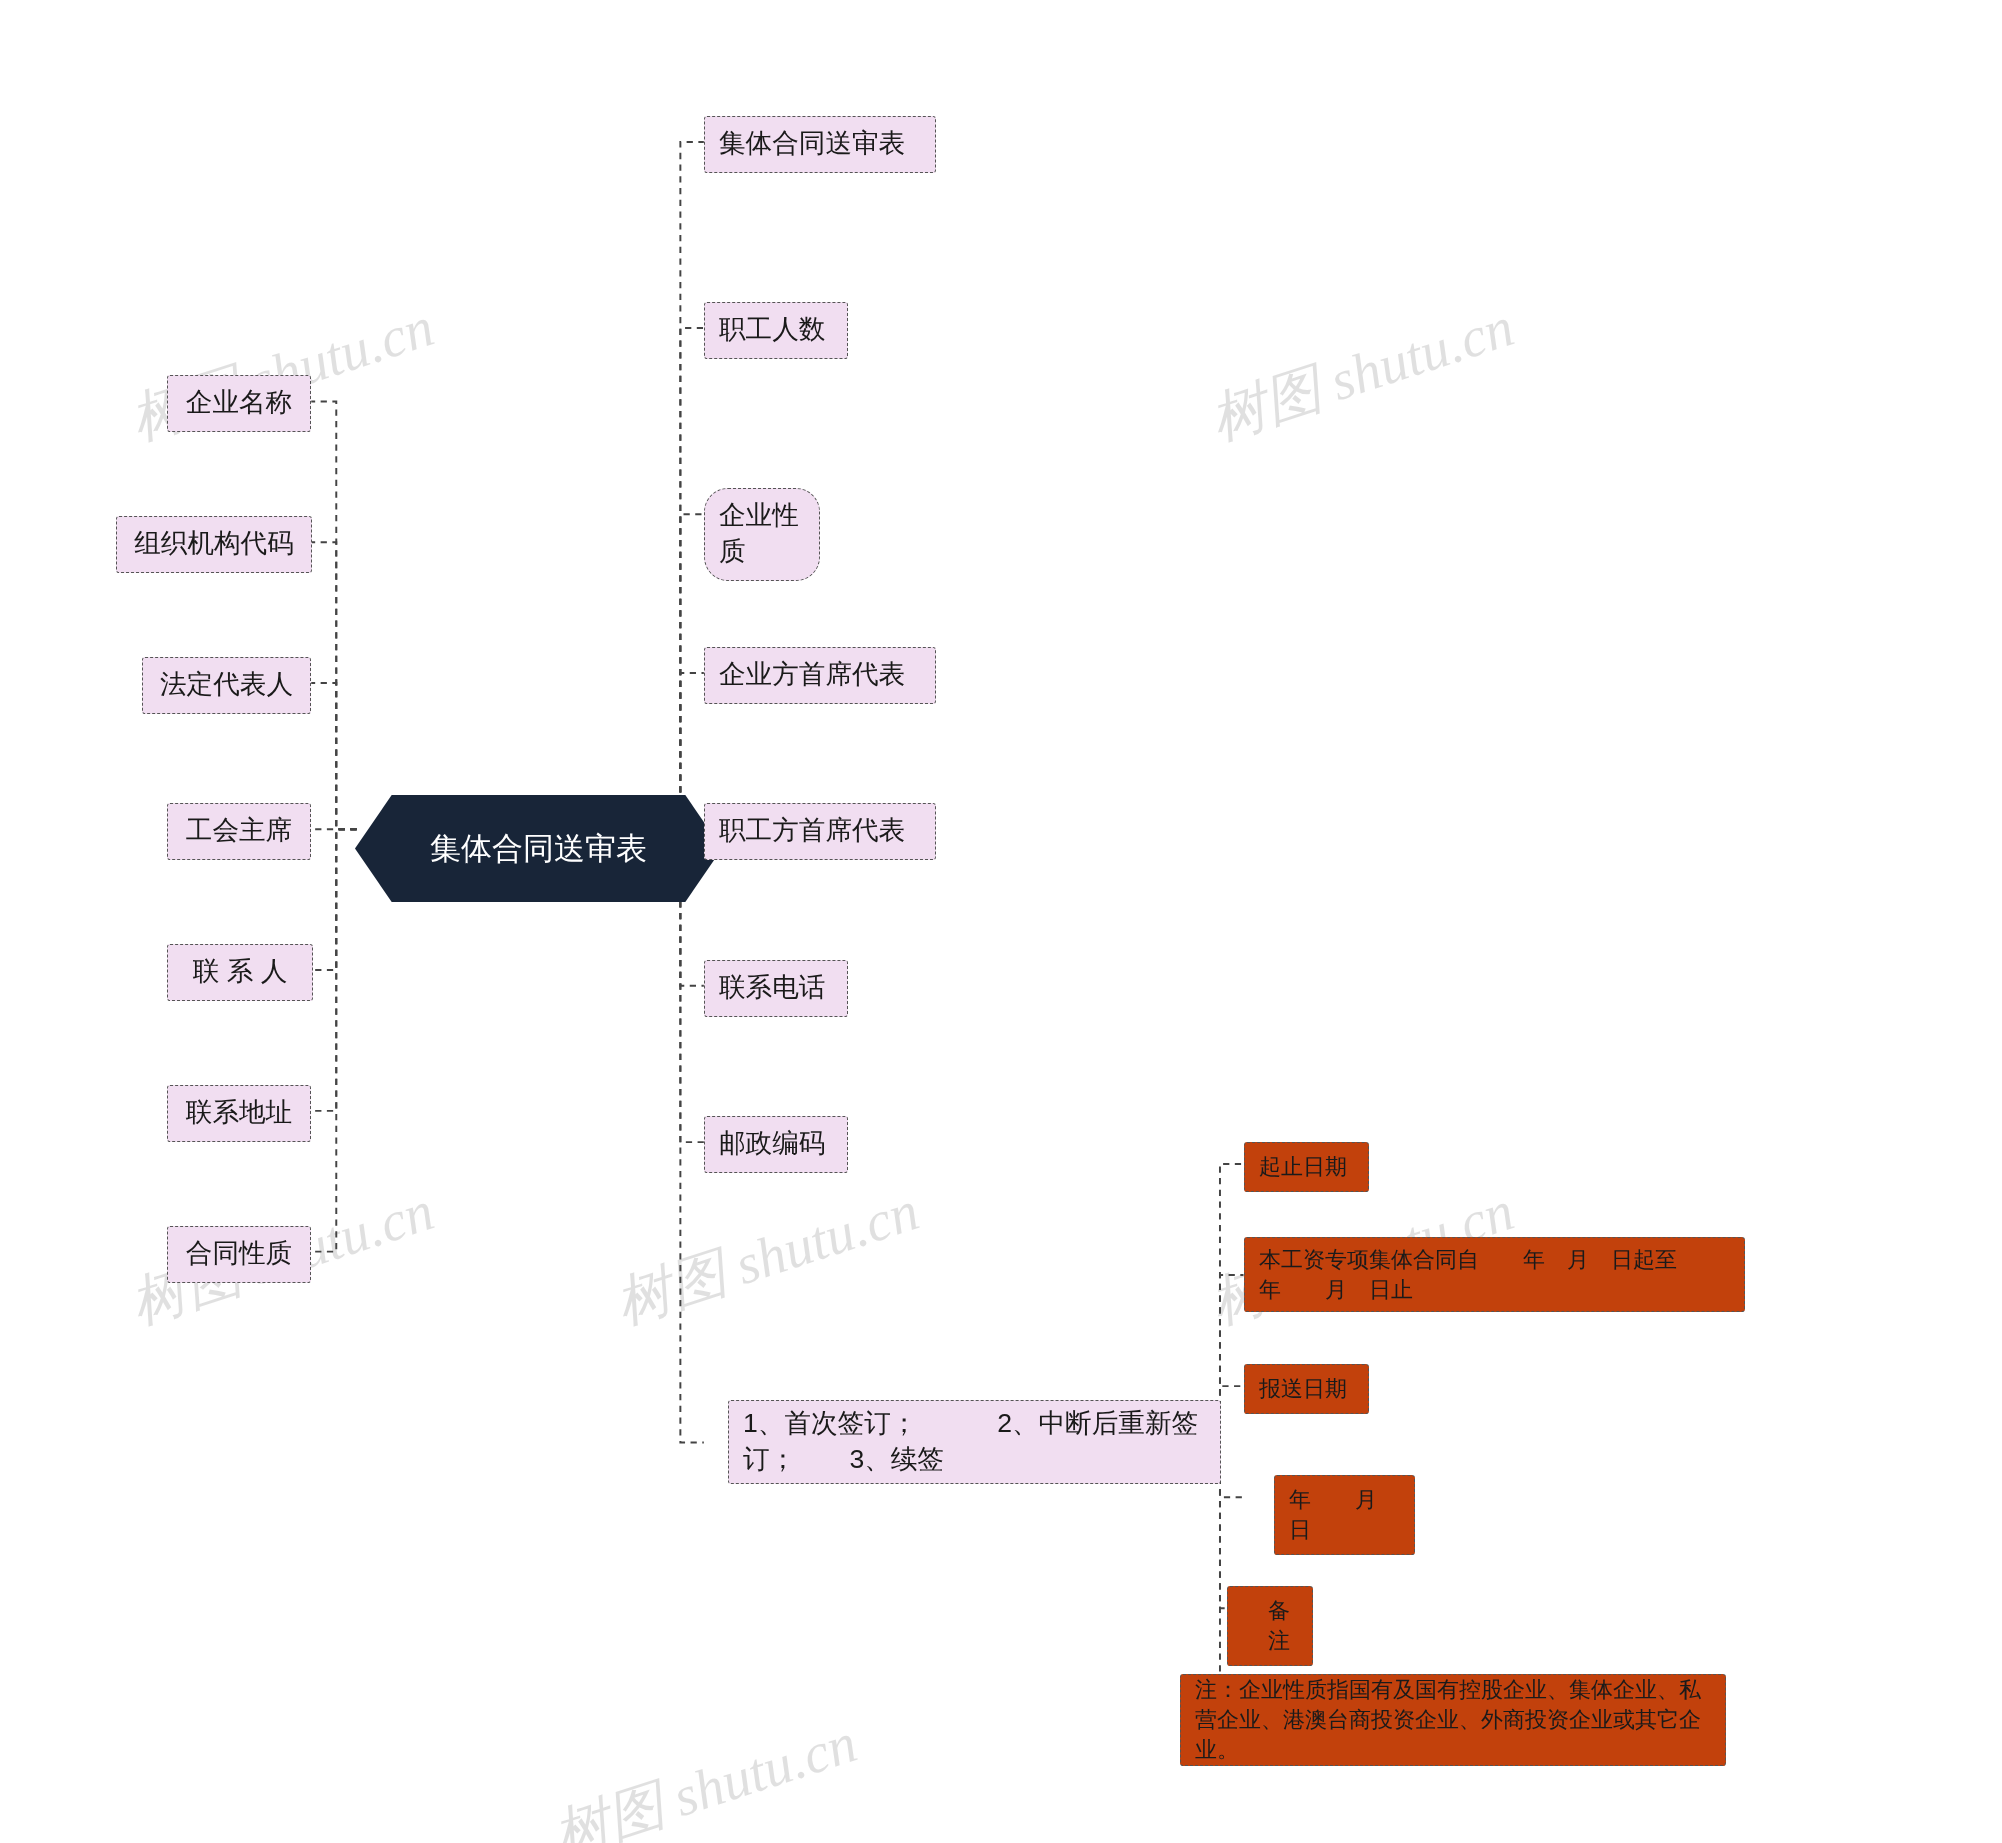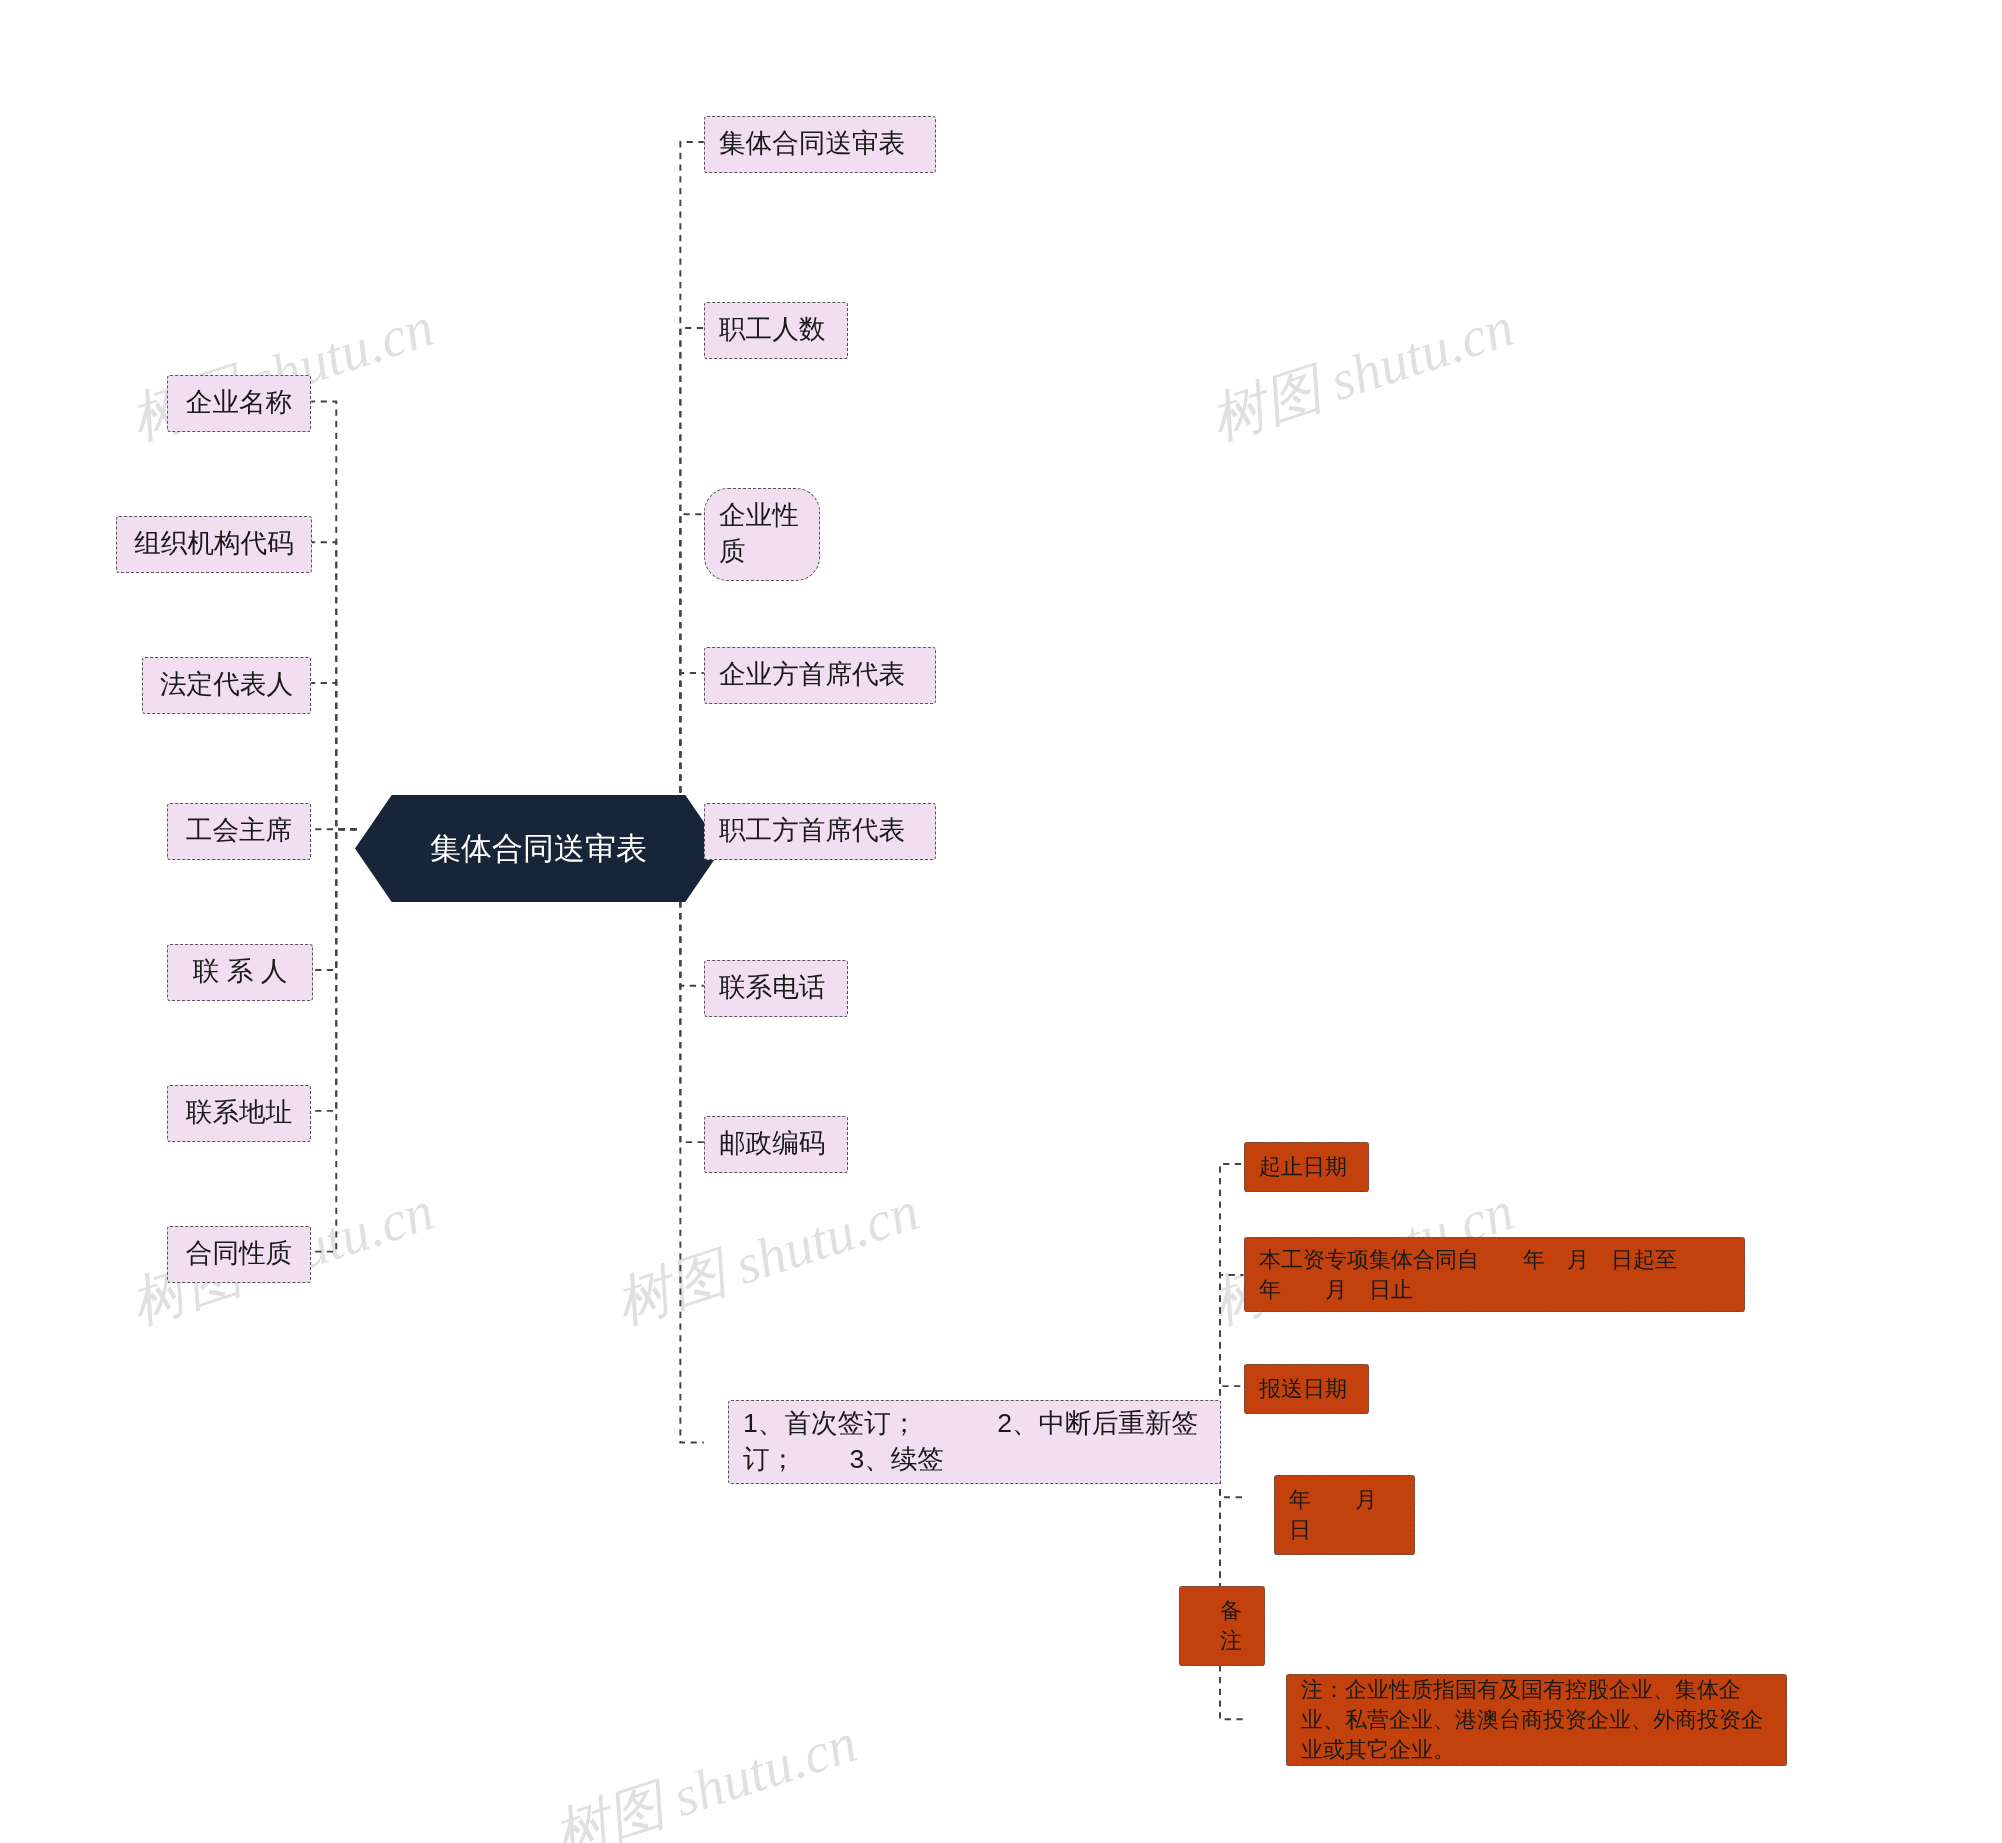--- a/index.html
+++ b/index.html
@@ -143,15 +143,15 @@
 <div class="node pink-node" style="left:704px; top:647px; width:232px;">企业方首席代表</div>
 <div class="node pink-node" style="left:704px; top:803px; width:232px;">职工方首席代表</div>
 <div class="node pink-node" style="left:704px; top:960px; width:144px;">联系电话</div>
 <div class="node pink-node" style="left:704px; top:1116px; width:144px;">邮政编码</div>
 <div class="node pink-node" style="left:728px; top:1400px; width:493px; height:84px;">1、首次签订；　　　2、中断后重新签订；　　3、续签</div>
 
 <div class="node gray-node" style="left:1244px; top:1142px; width:125px;">起止日期</div>
 <div class="node gray-node" style="left:1244px; top:1237px; width:501px; height:75px;">本工资专项集体合同自　　年　月　日起至　　年　　月　日止</div>
 <div class="node gray-node" style="left:1244px; top:1364px; width:125px;">报送日期</div>
 <div class="node gray-node" style="left:1274px; top:1475px; width:141px;">年　　月　日</div>
-<div class="node gray-node" style="left:1179px; top:1586px; width:86px;padding-left:40px;">备注</div>
-<div class="node gray-node" style="left:1286px; top:1674px; width:501px; height:92px;">注：企业性质指国有及国有控股企业、集体企业、私营企业、港澳台商投资企业、外商投资企业或其它企业。</div>
+<div class="node gray-node" style="left:1227px; top:1586px; width:86px;padding-left:40px;">备注</div>
+<div class="node gray-node" style="left:1180px; top:1674px; width:546px; height:92px;">注：企业性质指国有及国有控股企业、集体企业、私营企业、港澳台商投资企业、外商投资企业或其它企业。</div>
 
 
 </body></html>

